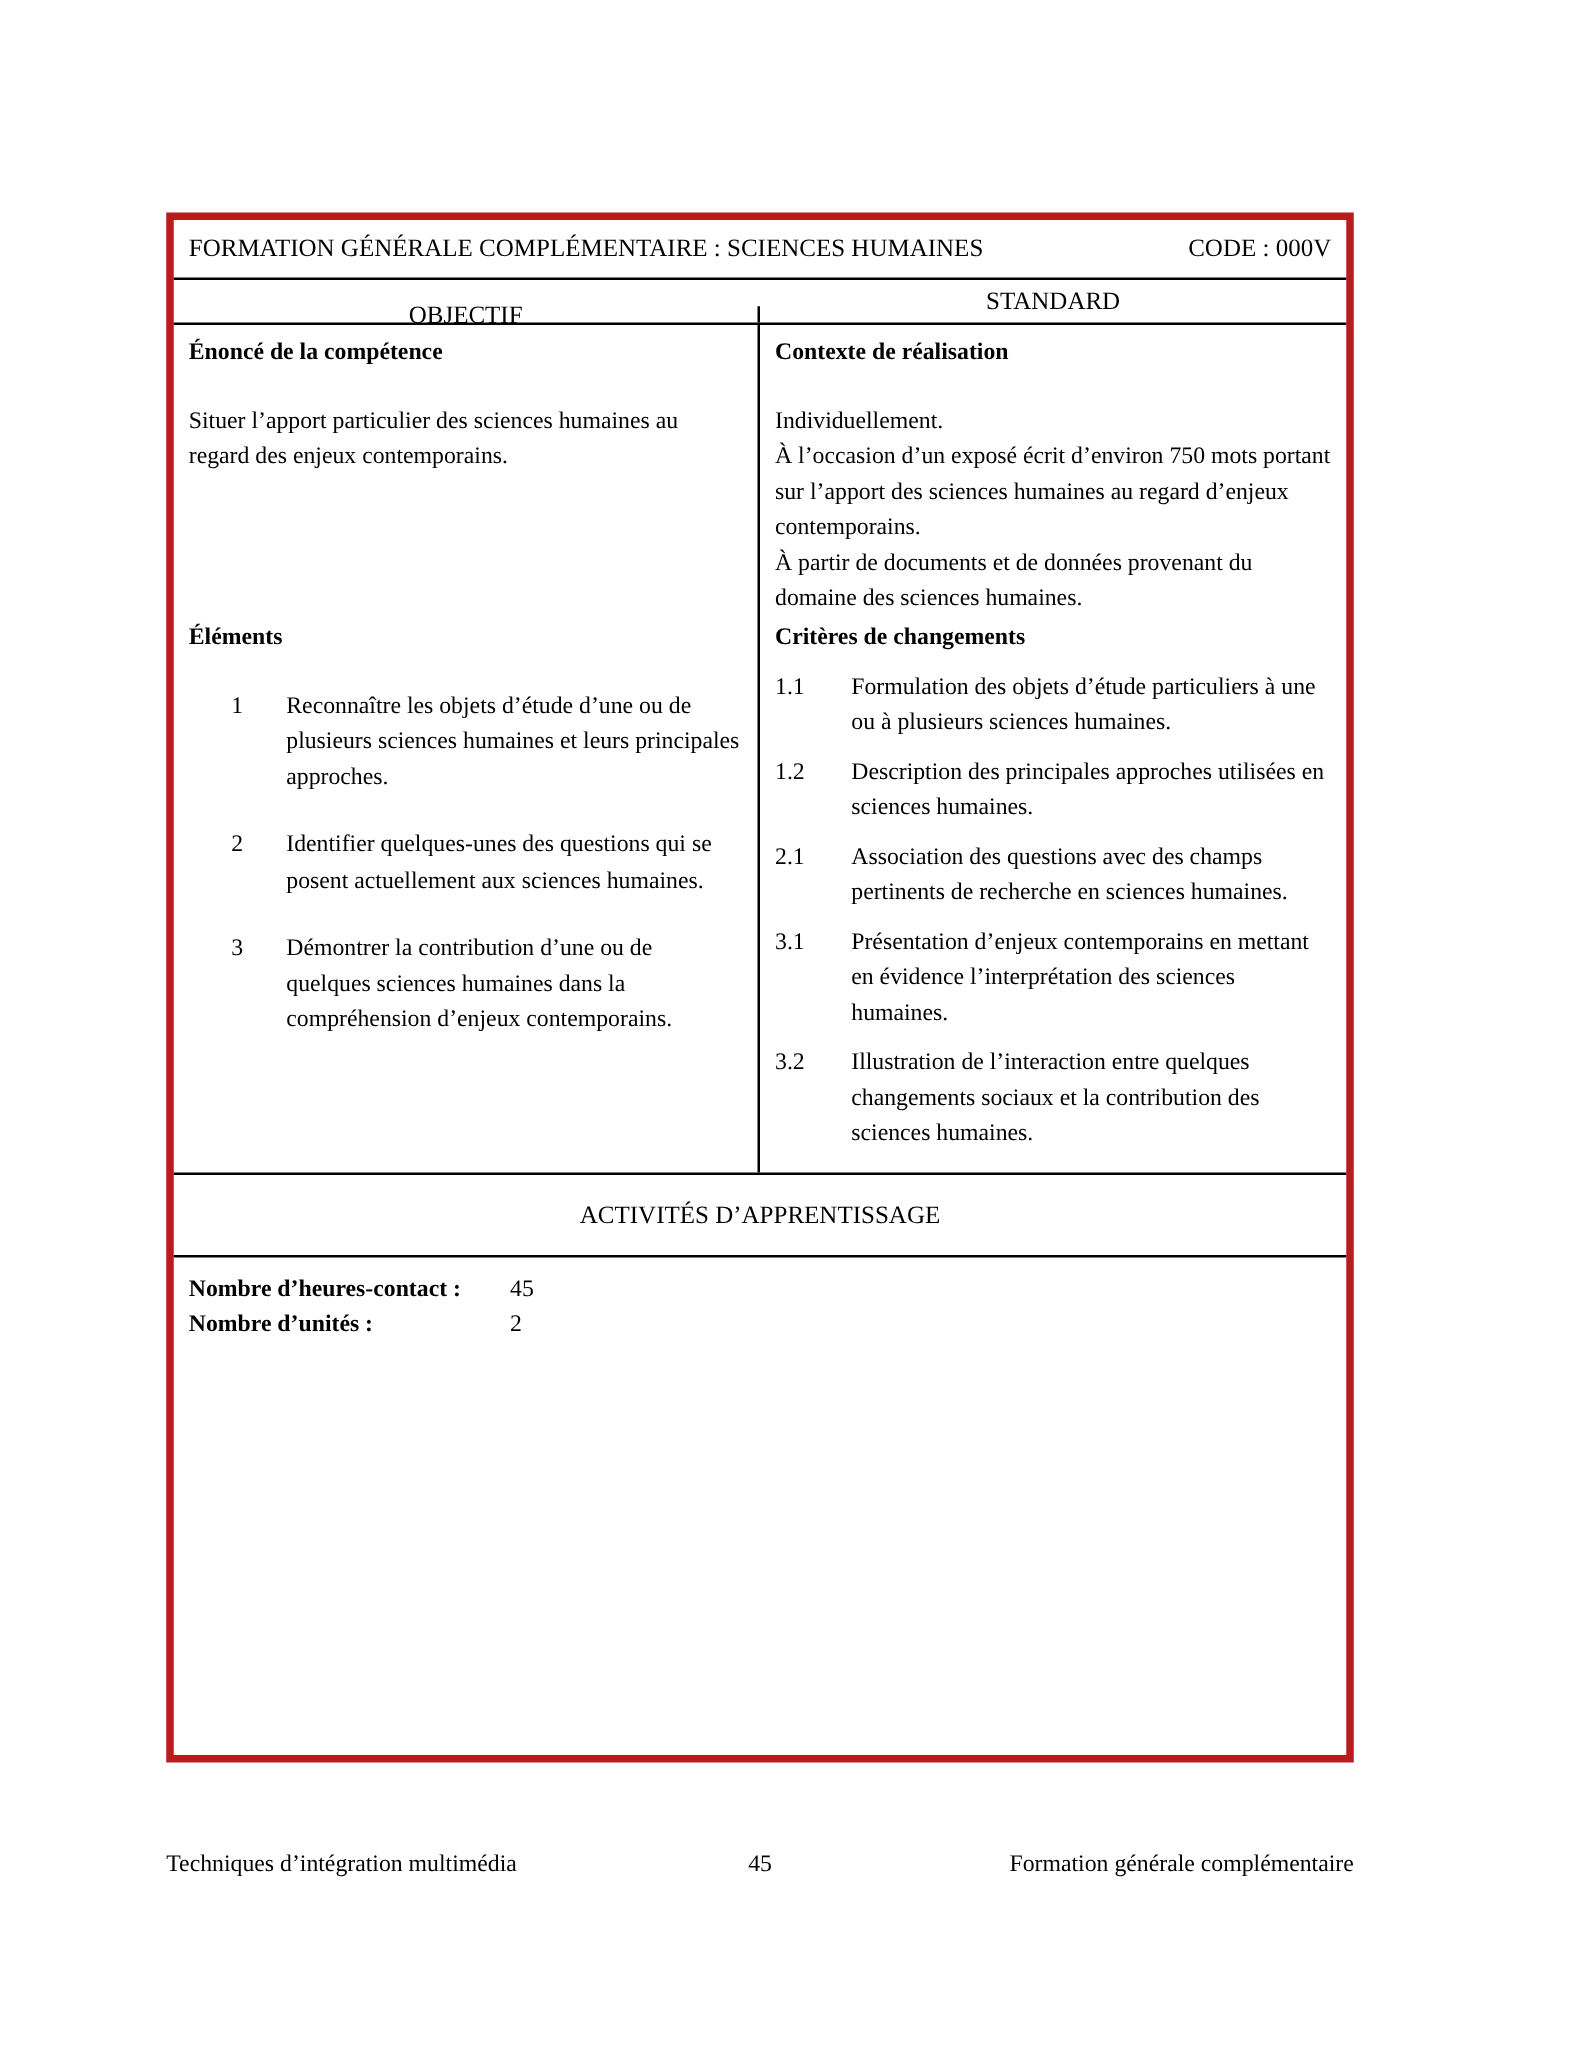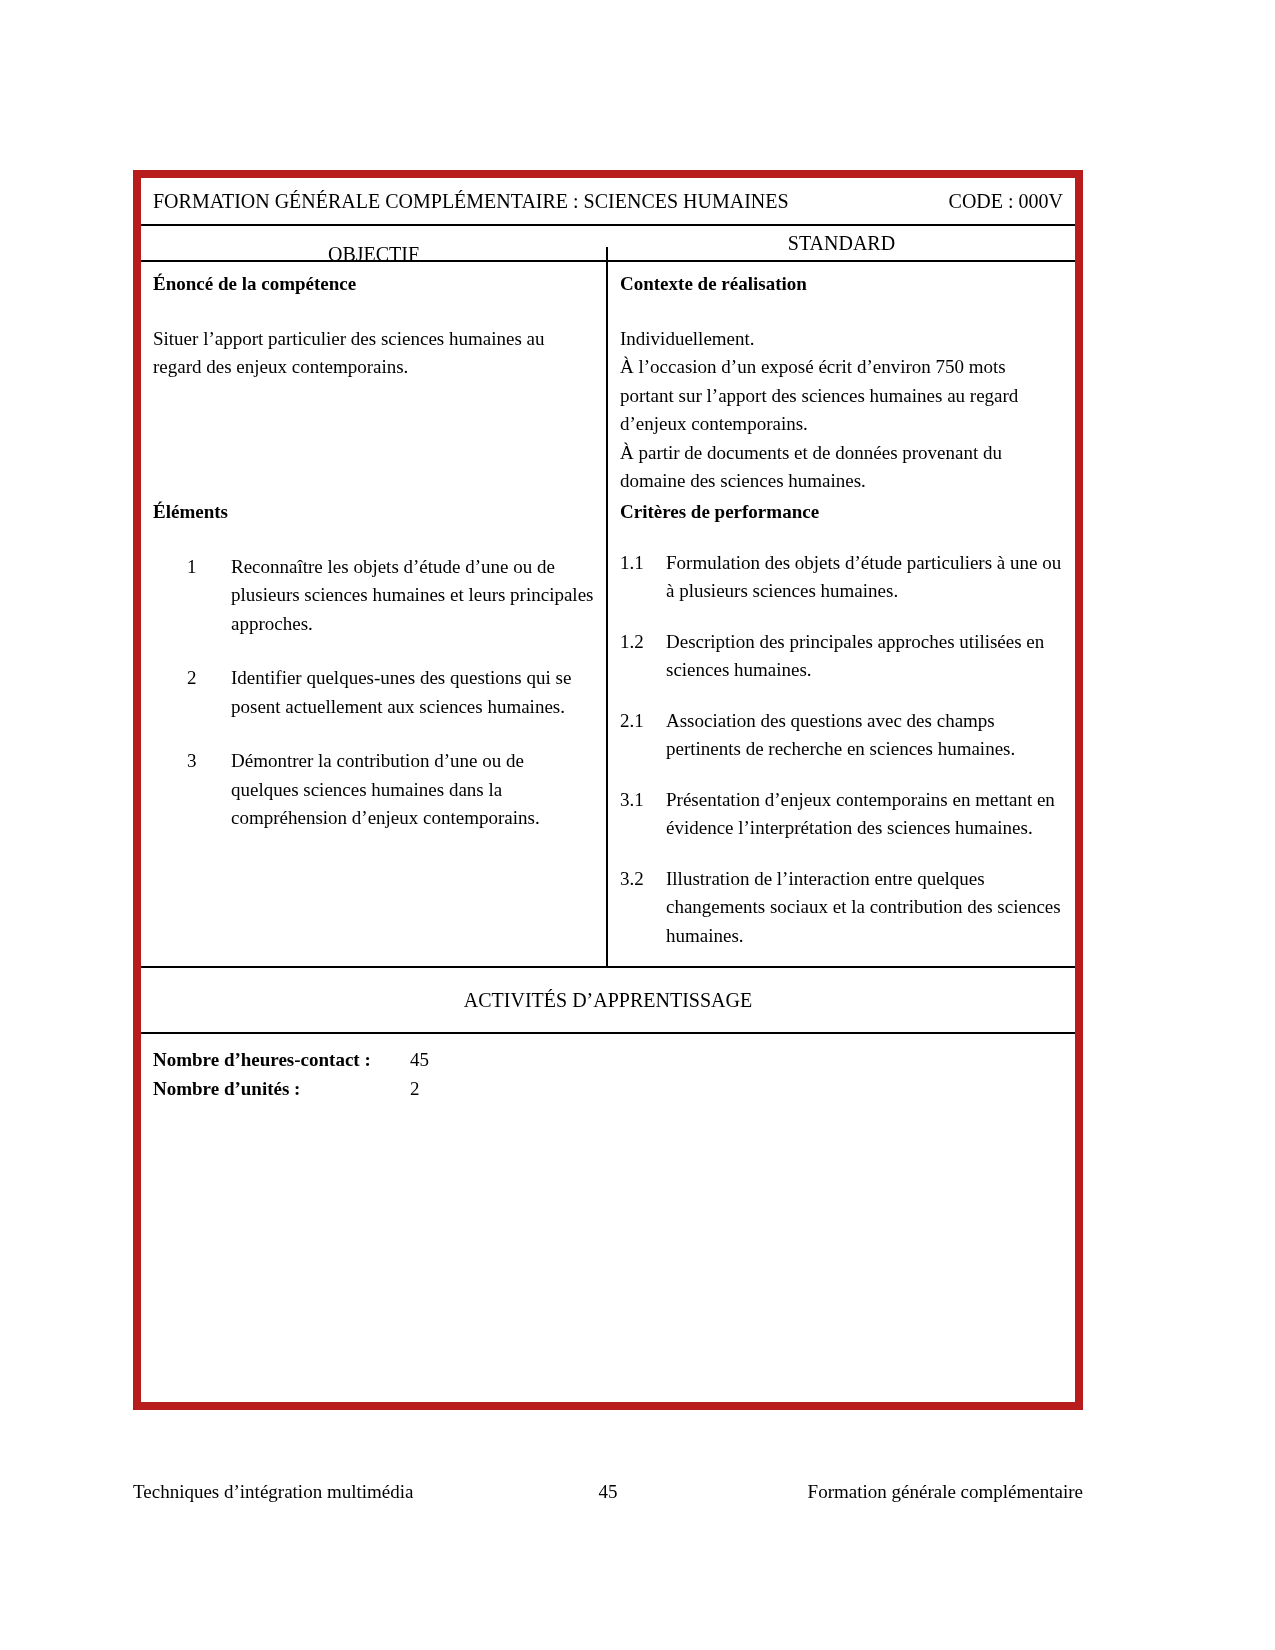--- a/index.html
+++ b/index.html
@@ -14,21 +14,21 @@
     font-size: 19px;
     line-height: 1.5;
     overflow: hidden;
   }
   .doc-table {
     position: absolute;
     left: 133px;
     top: 170px;
     width: 950px;
     height: 1240px;
-    border: 8px solid #b91c1c;
+    border: 6px solid #b91c1c;
     display: flex;
     flex-direction: column;
   }
   .title-row {
     flex: 0 0 auto;
     height: 48px;
     border-bottom: 2px solid #000000;
     display: flex;
     align-items: center;
     justify-content: space-between;
@@ -62,21 +62,21 @@
   .top-block { height: 228px; overflow: hidden; }
   .heading { font-weight: bold; margin: 0; font-size: 19px; }
   .para { margin-top: 26px; }
   .ctx-line { margin: 0; }
   .ctx-block { margin-top: 26px; }
   .list { margin-top: 8px; }
   .item { display: flex; align-items: flex-start; }
   .item .txt { flex: 1 1 auto; }
   .elements-list .item { padding-left: 34px; margin-top: 26px; }
   .elements-list .num { flex: 0 0 44px; }
-  .criteres-list .item { margin-top: 22px; }
+  .criteres-list .item { margin-top: 11px; gap: 15px; }
   .criteres-list .num { flex: 0 0 46px; }
   .act-head-row {
     flex: 0 0 auto;
     height: 66px;
     border-bottom: 2px solid #000000;
     display: flex;
     align-items: center;
     justify-content: center;
     font-size: 20px;
   }
@@ -143,21 +143,21 @@
 
       <div class="cell standard">
         <div class="top-block">
           <p class="heading">Contexte de réalisation</p>
           <div class="ctx-block">
             <p class="ctx-line">Individuellement.</p>
             <p class="ctx-line">À l’occasion d’un exposé écrit d’environ 750 mots portant sur l’apport des sciences humaines au regard d’enjeux contemporains.</p>
             <p class="ctx-line">À partir de documents et de données provenant du domaine des sciences humaines.</p>
           </div>
         </div>
-        <p class="heading">Critères de performance</p>
+        <p class="heading">Critères de changements</p>
         <div class="list criteres-list">
           <div class="item">
             <span class="num">1.1</span>
             <span class="txt">Formulation des objets d’étude particuliers à une ou à plusieurs sciences humaines.</span>
           </div>
           <div class="item">
             <span class="num">1.2</span>
             <span class="txt">Description des principales approches utilisées en sciences humaines.</span>
           </div>
           <div class="item">

